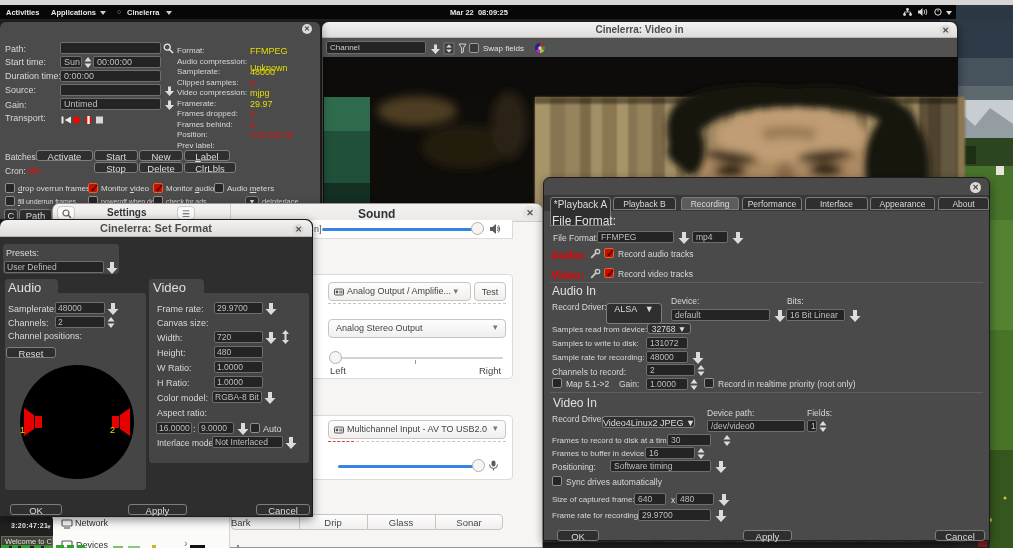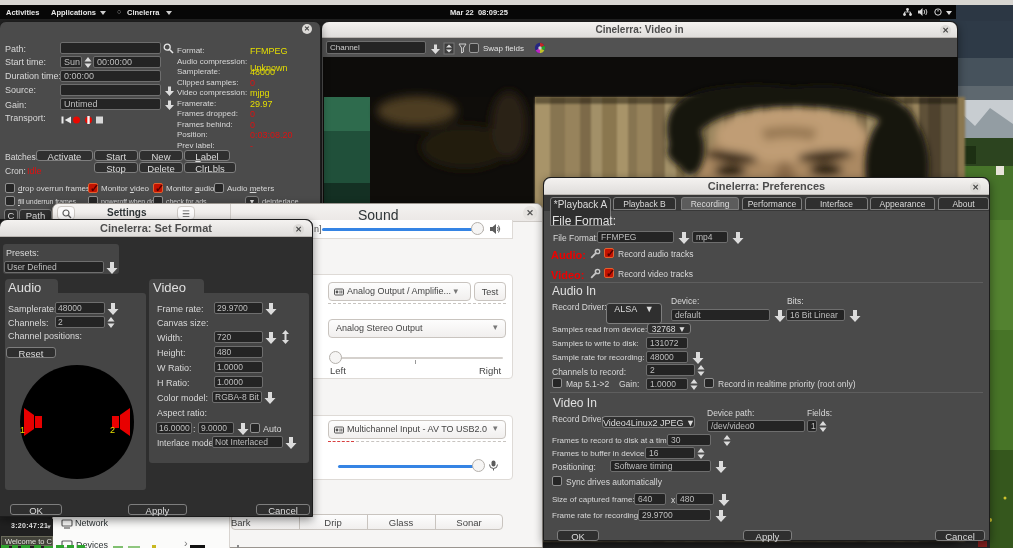--- a/index.html
+++ b/index.html
@@ -251,21 +251,21 @@
 <div class="win" id="setwin" style="left:52px;top:203px;width:491px;height:345px;background:#f6f5f4;border-radius:7px 7px 0 0;border-color:#9a958f">
   <div class="abs" style="left:0;top:0;width:489px;height:18px;background:linear-gradient(#f4f2f0,#ebe8e6);border-bottom:1px solid #d0ccc8;border-radius:7px 7px 0 0"></div>
   <div class="abs" style="left:177px;top:0;width:1px;height:18px;background:#d0ccc8"></div>
   <div class="abs" style="left:4px;top:2px;width:18px;height:14px;background:#fbfafa;border:1px solid #cdc9c4;border-radius:4px"></div>
   <svg style="left:9px;top:5px" width="10" height="10">
         <circle cx="4" cy="4" r="3" fill="none" stroke="#5c5c5c" stroke-width="1.2"></circle>
         <path d="M6.3 6.3 9 9" stroke="#5c5c5c" stroke-width="1.3"></path>
       </svg>
   <div class="abs" style="left:54px;top:3px;font-size:10px;font-weight:bold;color:#2e3436">Settings</div>
   <div class="abs" style="left:124px;top:2px;width:18px;height:14px;background:#fbfafa;border:1px solid #cdc9c4;border-radius:4px;text-align:center;font-size:9px;color:#555;line-height:14px">☰</div>
-  <div class="abs" style="left:305px;top:3px;font-size:14px;font-weight:normal;color:#2e3436">Sound</div>
+  <div class="abs" style="left:305px;top:3px;font-size:12px;font-weight:bold;color:#2e3436">Sound</div>
   <div class="closec" style="left:470px;top:2px;width:14px;height:14px;font-size:9px;line-height:14px;background:#e6e3e0;color:#555">✕</div>
 
   <div class="abs" style="left:0;top:18px;width:177px;height:327px;background:#fbfbfa;border-right:1px solid #d8d4d0"></div>
   <svg style="left:8px;top:314px" width="12" height="11">
         <rect x="1" y="2" width="10" height="6" rx="1" fill="none" stroke="#5f5f5f" stroke-width="1.2"></rect>
         <path d="M3 10h6" stroke="#5f5f5f" stroke-width="1.2"></path>
       </svg>
   <div class="abs" style="left:22px;top:314px;font-size:9px;color:#2e3436">Network</div>
   <svg style="left:8px;top:336px" width="12" height="9">
         <rect x="1" y="1" width="10" height="7" rx="1" fill="none" stroke="#5f5f5f" stroke-width="1.2"></rect>
@@ -432,21 +432,20 @@
   <svg style="left:285px;top:216px" width="12" height="13">
         <path d="M4 1h4v6h3.5L6 13 .5 7H4z" fill="#dcdcdc"></path>
       </svg>
 
   <div class="cbtn" style="left:10px;top:284px;width:52px;height:11px;line-height:11px">OK</div>
   <div class="cbtn" style="left:128px;top:284px;width:59px;height:11px;line-height:11px">Apply</div>
   <div class="cbtn" style="left:256px;top:284px;width:54px;height:11px;line-height:11px">Cancel</div>
 </div>
 
 <div class="win" id="prefwin" style="left:543px;top:177px;width:447px;height:364px;background:#4a4a4a;border-radius:7px 7px 0 0">
-  <div class="tbar" style="height:17px;font-size:11px;line-height:17px">Cinelerra: Preferences</div>
   <div class="closec" style="right:8px;top:4px;width:11px;height:11px;font-size:8px;line-height:11px">✕</div>
 
   <div class="abs" style="left:0;top:17px;width:445px;height:16px;background:#383838"></div>
   <div class="cbtn" style="left:6px;top:19px;width:61px;height:29px;line-height:13px;font-size:10px;border-radius:3px 3px 0 0">*Playback A</div>
   <div class="cbtn" style="left:69px;top:19px;width:63px;height:13px;line-height:13px;font-size:8.5px;border-radius:3px 3px 0 0">Playback B</div>
   <div class="cbtn" style="left:137px;top:19px;width:58px;height:13px;line-height:13px;font-size:8.5px;border-radius:3px 3px 0 0;background:#5c5c5c">Recording</div>
   <div class="cbtn" style="left:198px;top:19px;width:60px;height:13px;line-height:13px;font-size:8.5px;border-radius:3px 3px 0 0">Performance</div>
   <div class="cbtn" style="left:261px;top:19px;width:63px;height:13px;line-height:13px;font-size:8.5px;border-radius:3px 3px 0 0">Interface</div>
   <div class="cbtn" style="left:326px;top:19px;width:65px;height:13px;line-height:13px;font-size:8.5px;border-radius:3px 3px 0 0">Appearance</div>
   <div class="cbtn" style="left:394px;top:19px;width:51px;height:13px;line-height:13px;font-size:8.5px;border-radius:3px 3px 0 0">About</div>

